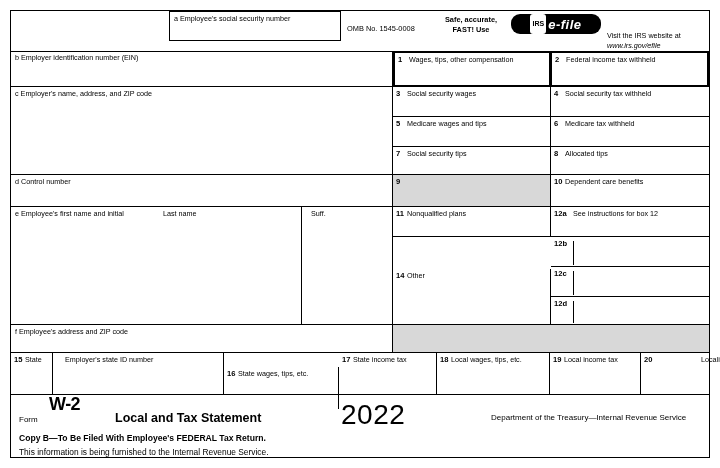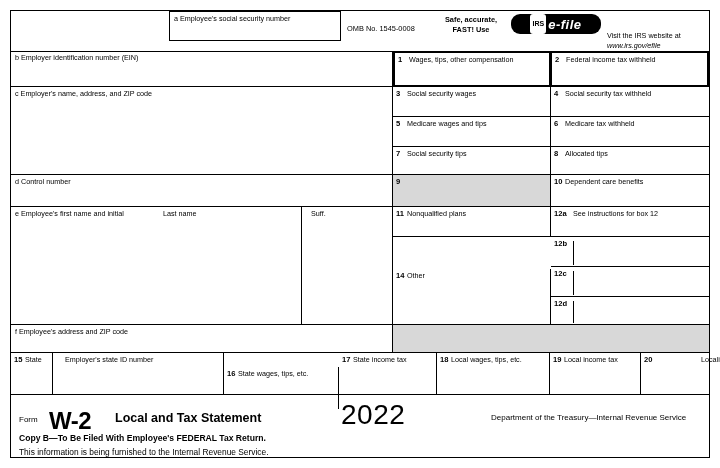--- a/index.html
+++ b/index.html
@@ -128,22 +128,22 @@
   
   .formword {
     position: absolute;
     left: 8px;
     top: 404px;
     font-size: 8px;
   }
   .w2 {
     position: absolute;
     left: 38px;
-    top: 396px;
-    font-size: 24px;
+    top: 383px;
+    font-size: 18px;
     font-weight: bold;
     letter-spacing: -0.5px;
   }
   .w2title {
     position: absolute;
     left: 104px;
     top: 400px;
     font-size: 12.5px;
     font-weight: bold;
   }

